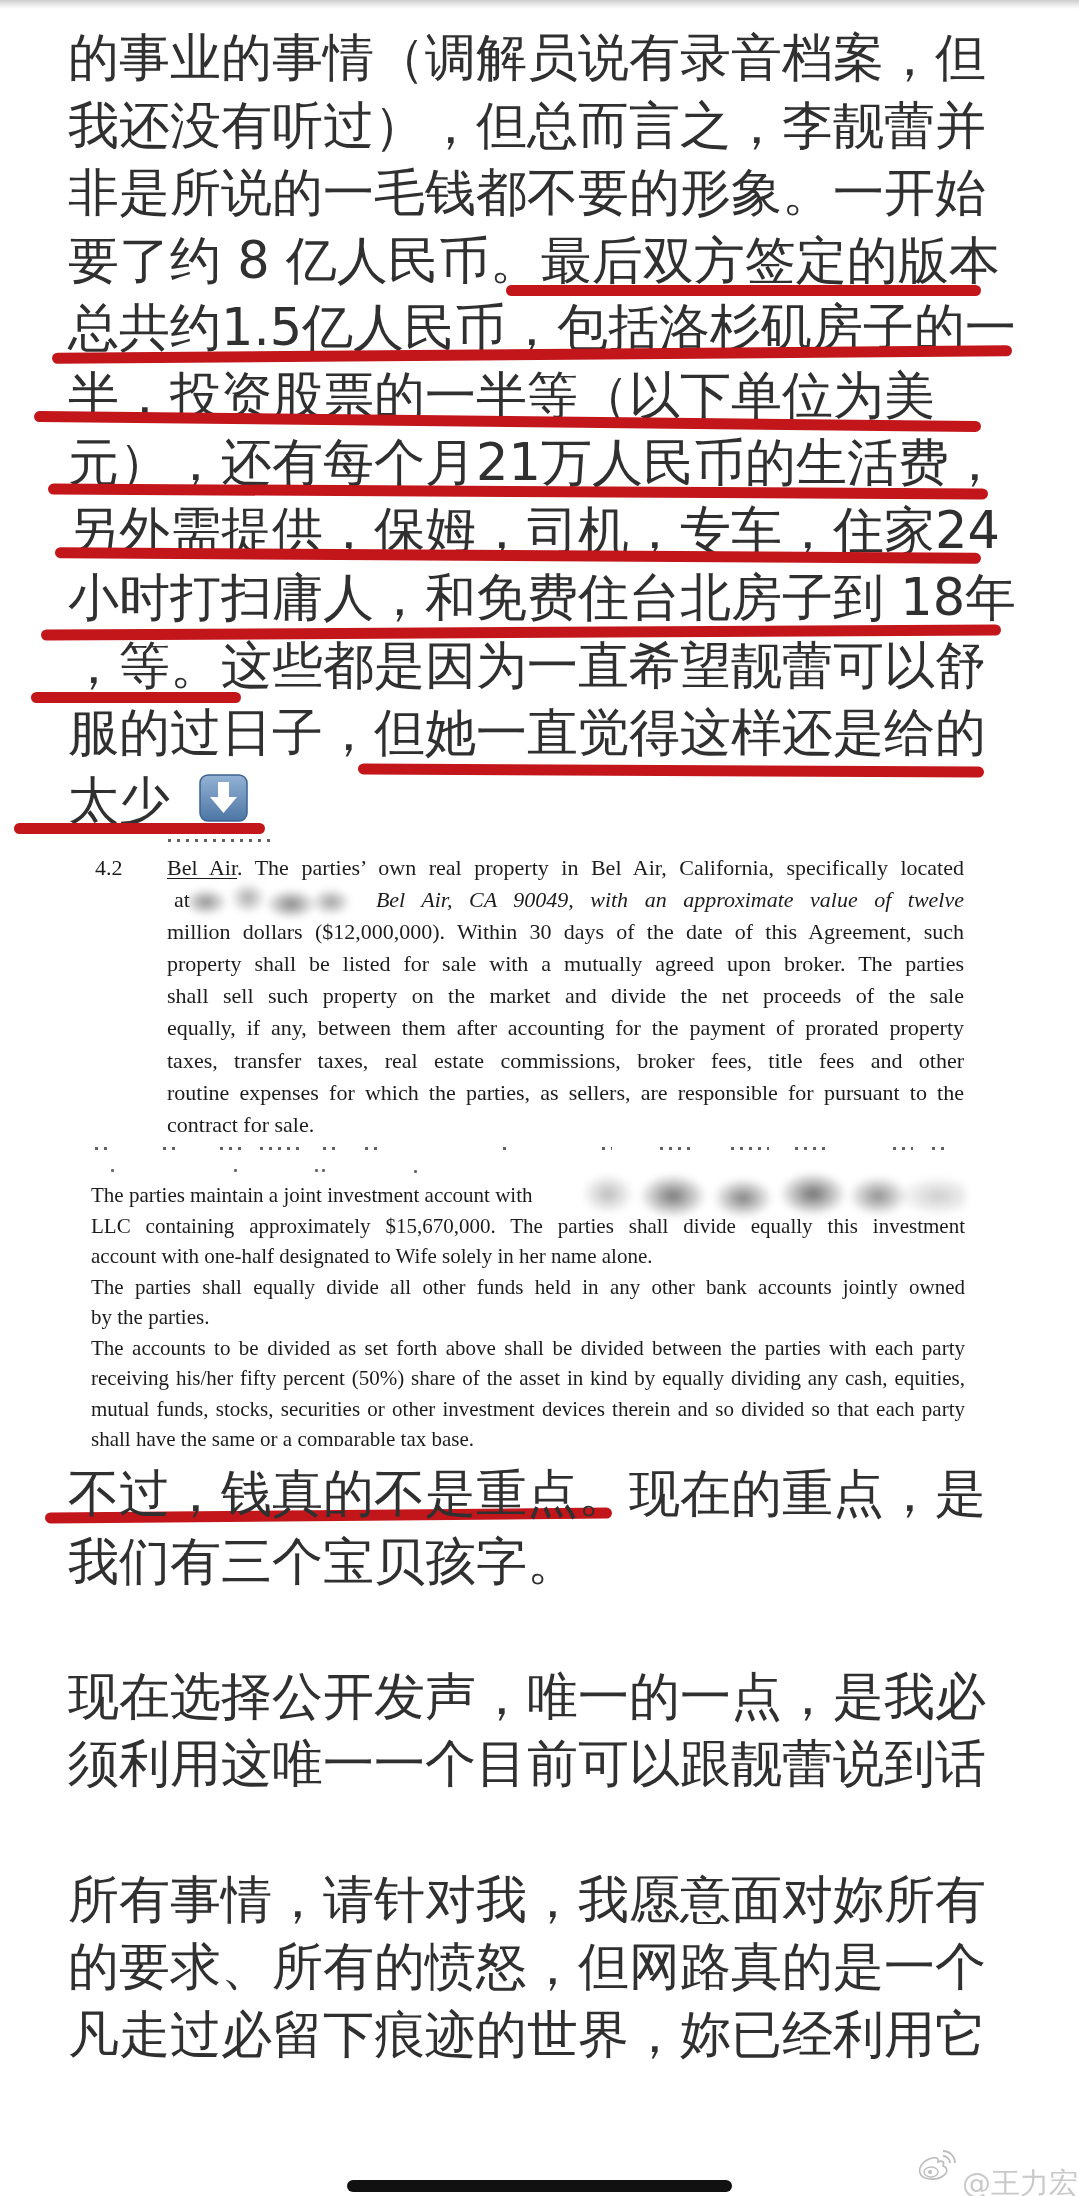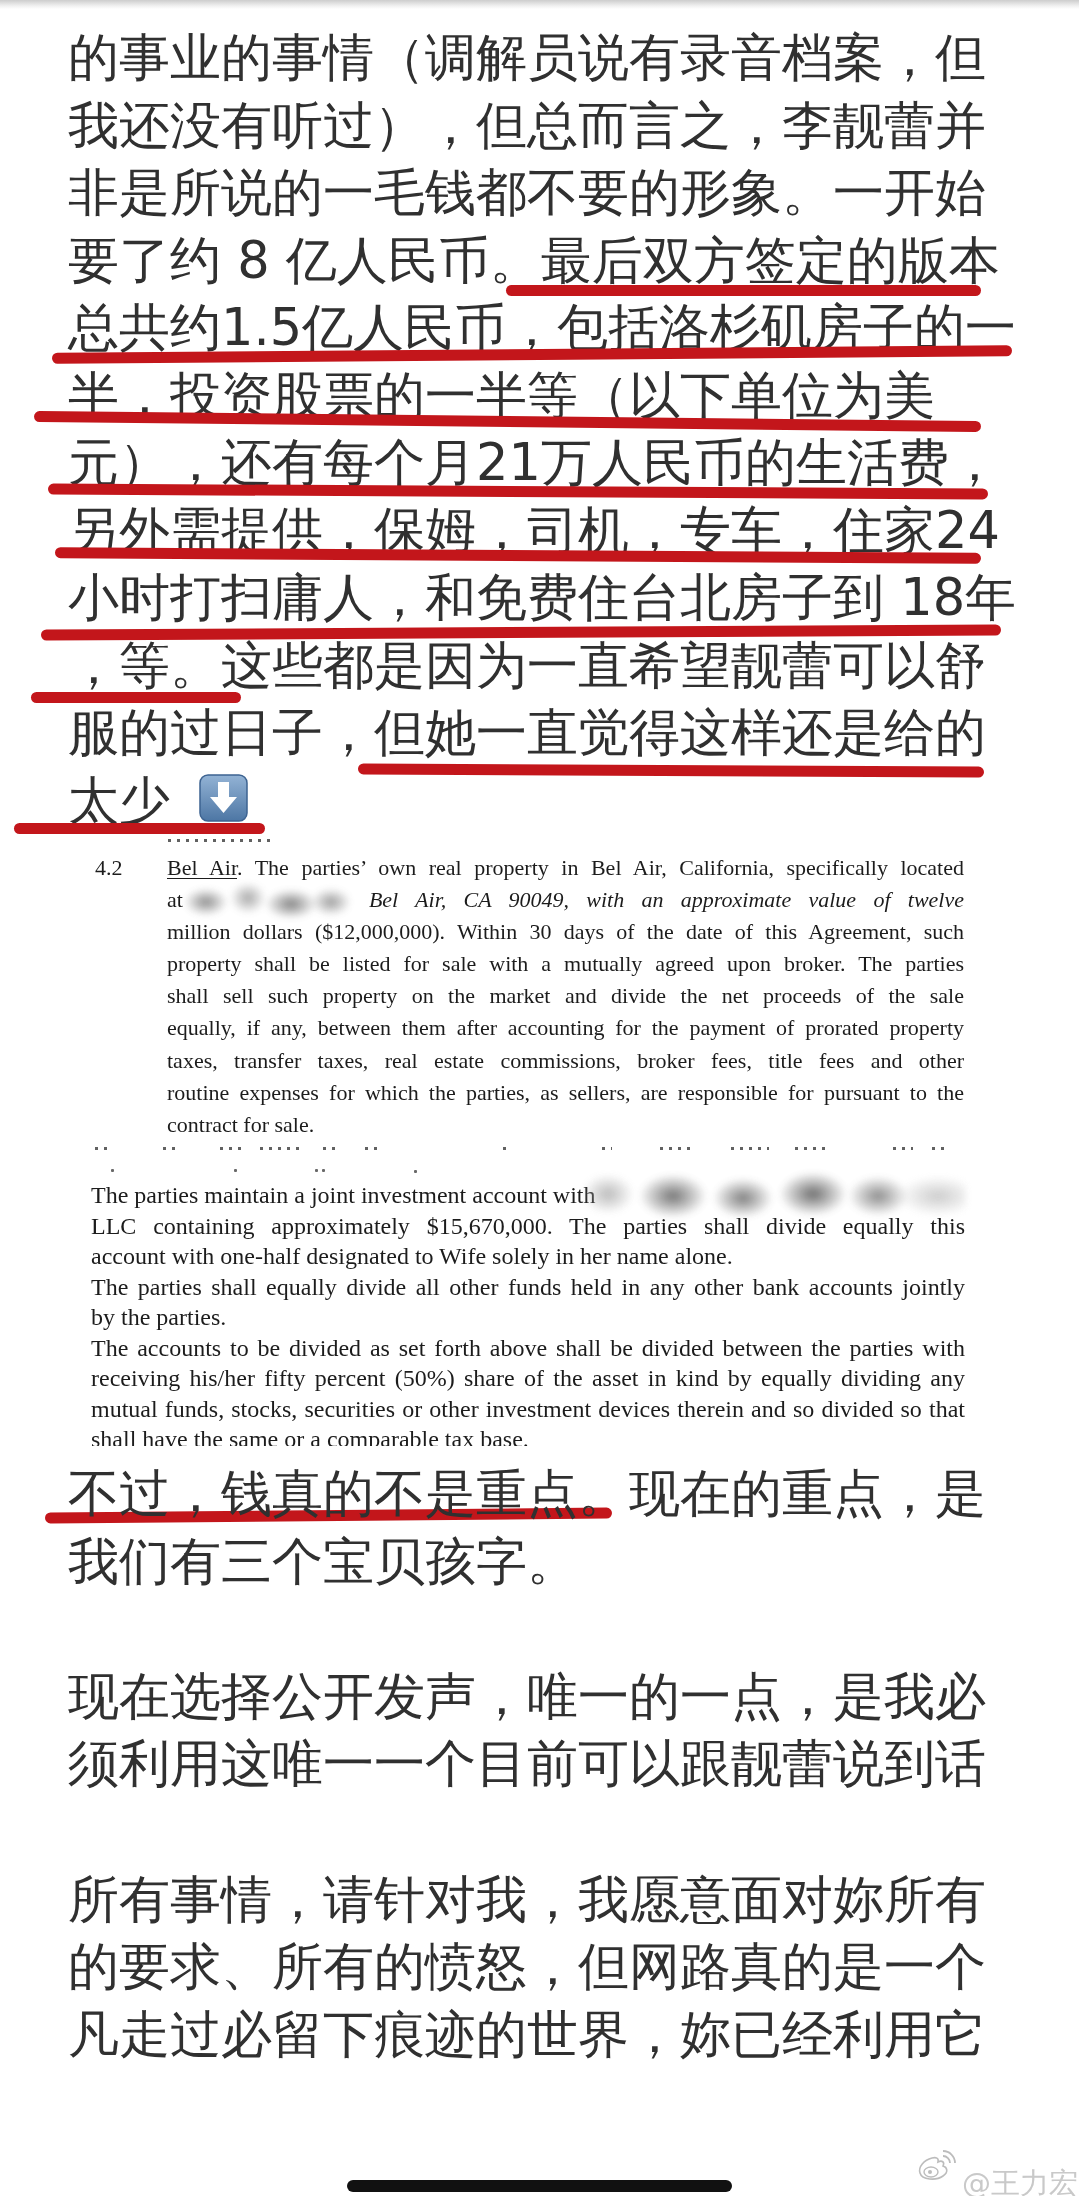--- a/index.html
+++ b/index.html
@@ -26,27 +26,27 @@
   .emoji{display:inline-block;width:49px;height:48px;margin-left:13px;margin-top:-4px;}
   .emoji svg{display:block;}
 
   
   .ul{position:absolute;height:11px;border-radius:6px;background:var(--red);}
 
   
   .doc{font-family:"Liberation Serif",serif;color:var(--doc);}
   .secnum{position:absolute;left:95px;top:852px;font-size:22px;line-height:32.1px;}
   .sec1{position:absolute;left:167px;top:852px;width:797px;font-size:22px;line-height:32.1px;}
-  .sec2{position:absolute;left:91px;top:1180px;width:874px;height:266px;overflow:hidden;font-size:24px;line-height:30.5px;}
+  .sec2{position:absolute;left:91px;top:1180px;width:874px;height:266px;overflow:hidden;font-size:21px;line-height:30.5px;}
   .dl{height:32.1px;overflow:hidden;white-space:normal;}
   .sec2 .dl{height:30.5px;}
   .j{text-align:justify;text-align-last:justify;}
   .l{text-align:left;text-align-last:left;}
   .u{text-decoration:underline;text-underline-offset:3px;text-decoration-thickness:1px;}
-  .flexline{display:flex;align-items:baseline;}
+  .flexline{display:flex;align-items:baseline;margin-left:7px;}
   .flexline .gap{display:inline-block;width:186px;flex:0 0 186px;}
   .flexline .grow{flex:1 1 auto;display:block;font-style:italic;}
 
   .blur{position:absolute;filter:blur(3px);opacity:.85;}
   .blur1{left:186px;top:884px;width:170px;height:34px;
     background:
       radial-gradient(ellipse 22px 14px at 20px 18px,#7a7a7a,transparent),
       radial-gradient(ellipse 18px 16px at 62px 14px,#9a9a9a,transparent),
       radial-gradient(ellipse 26px 15px at 105px 20px,#6e6e6e,transparent),
       radial-gradient(ellipse 20px 14px at 145px 18px,#8c8c8c,transparent);}

